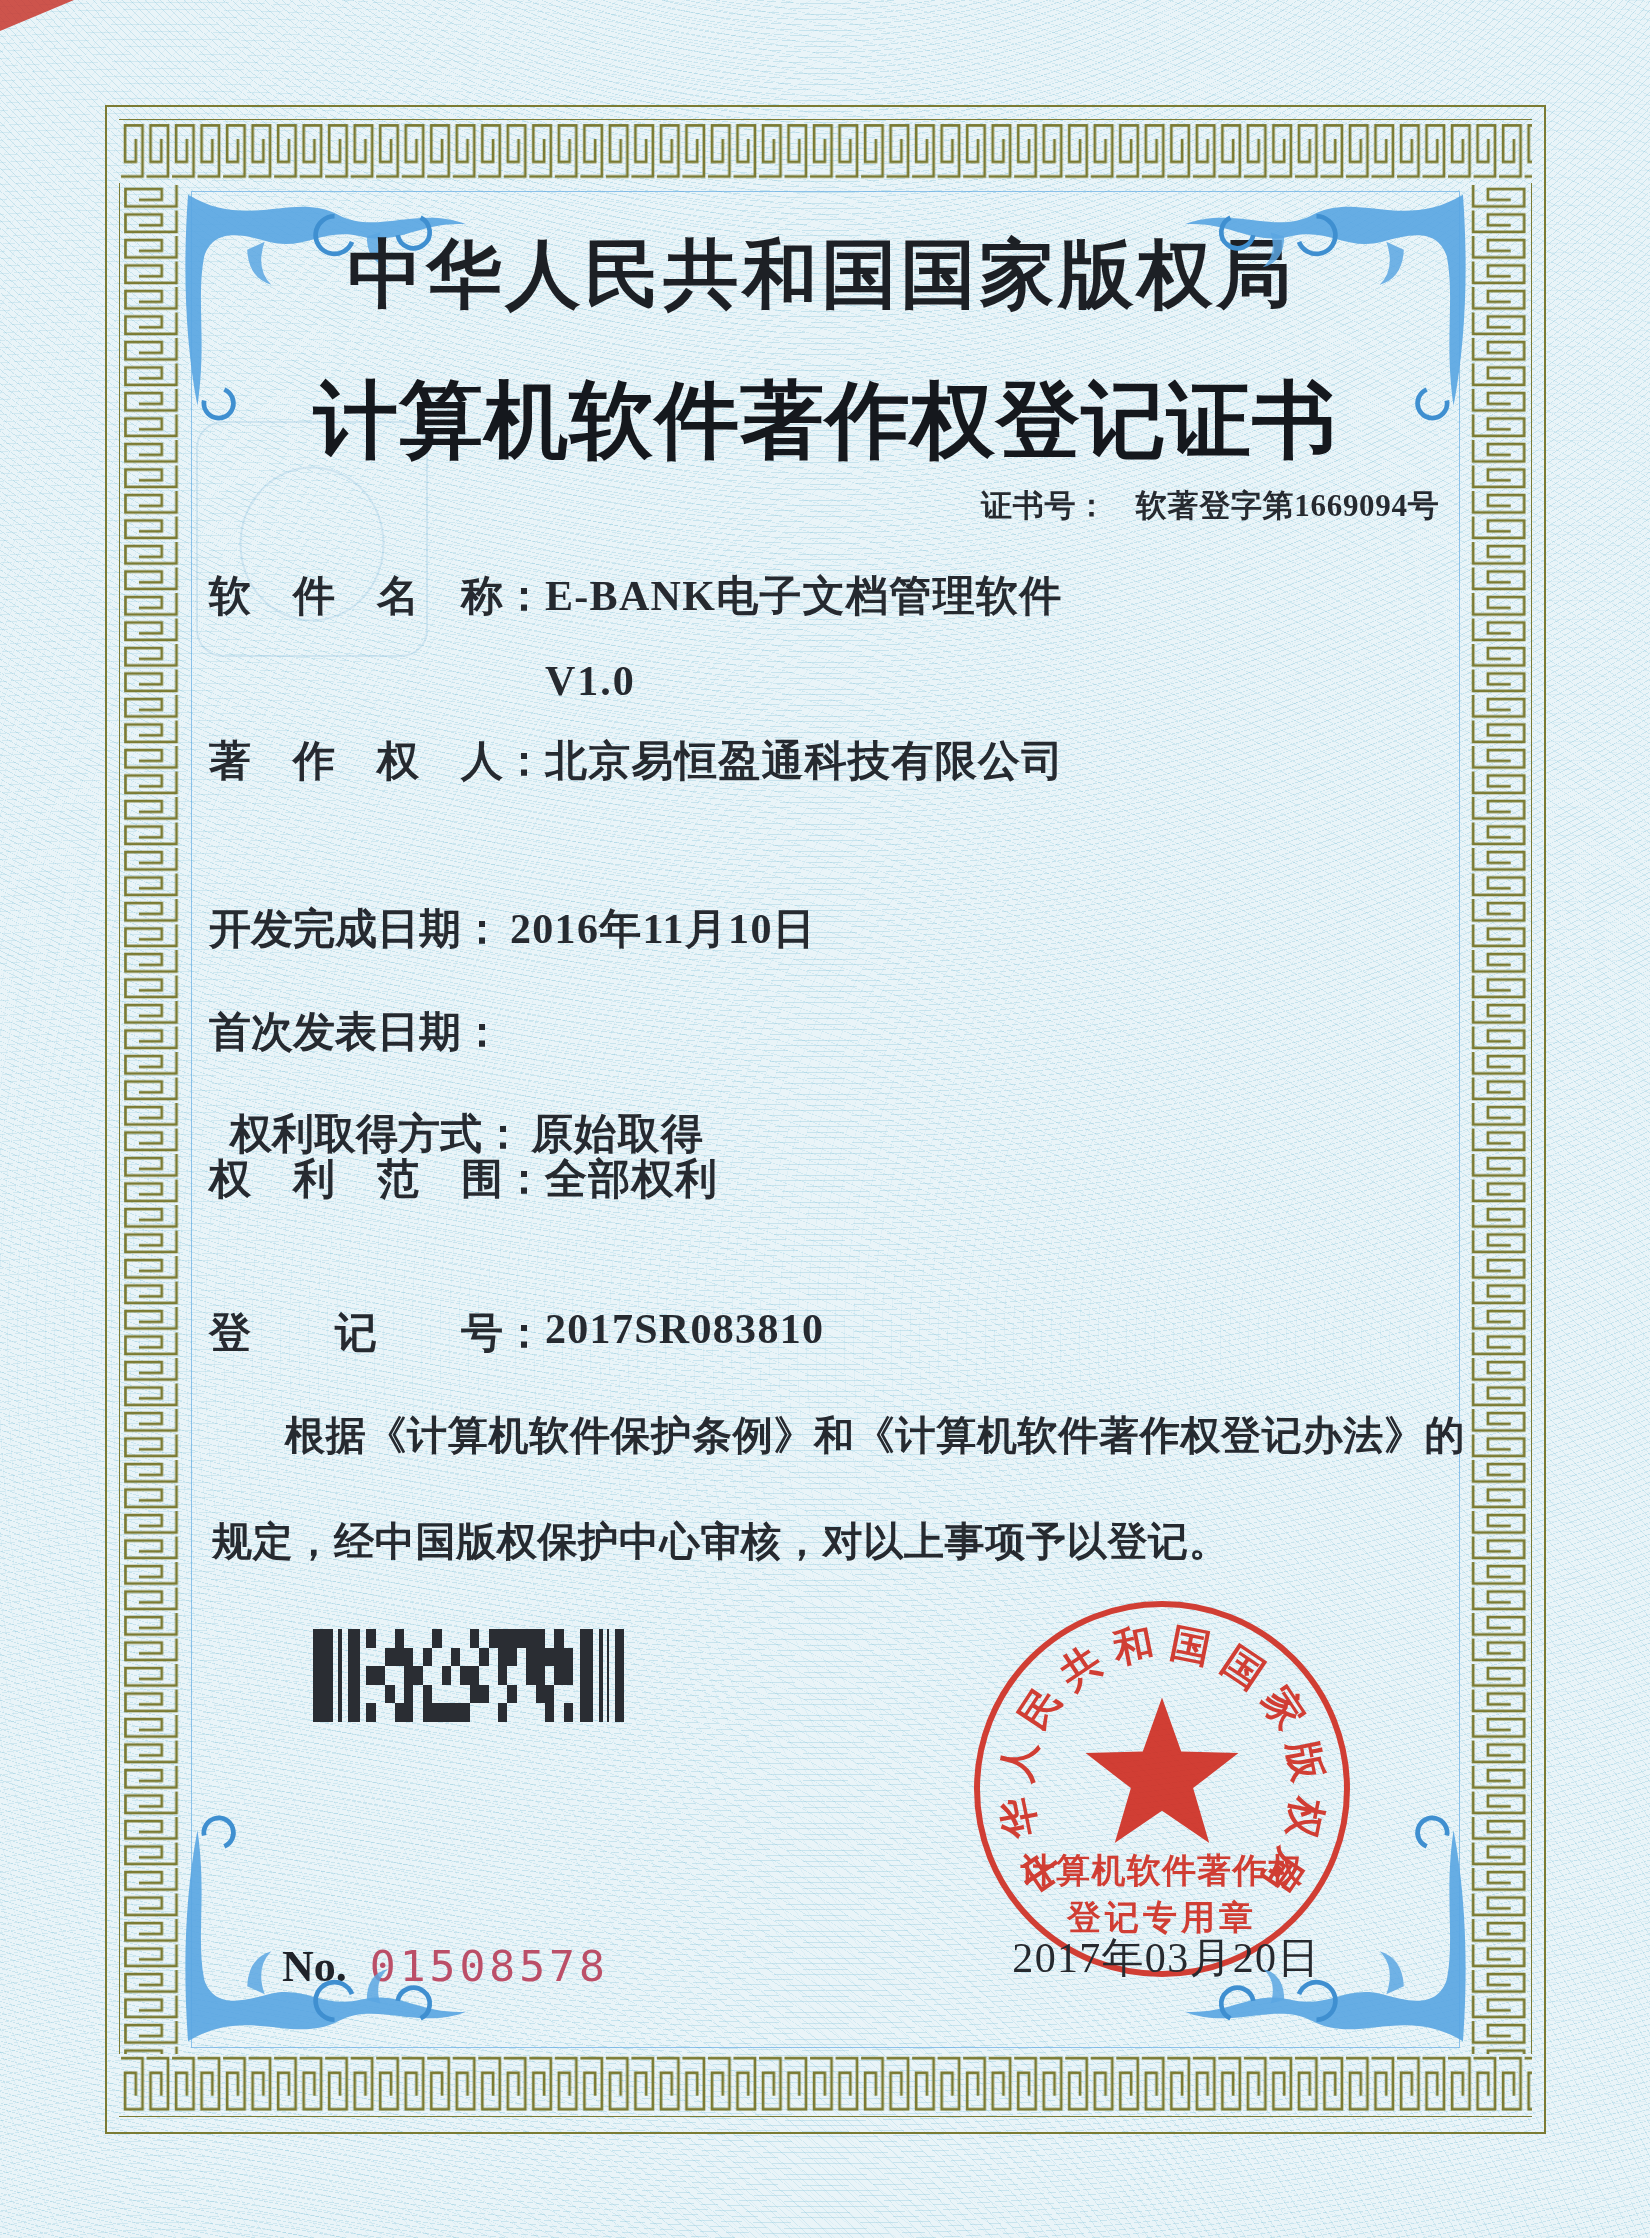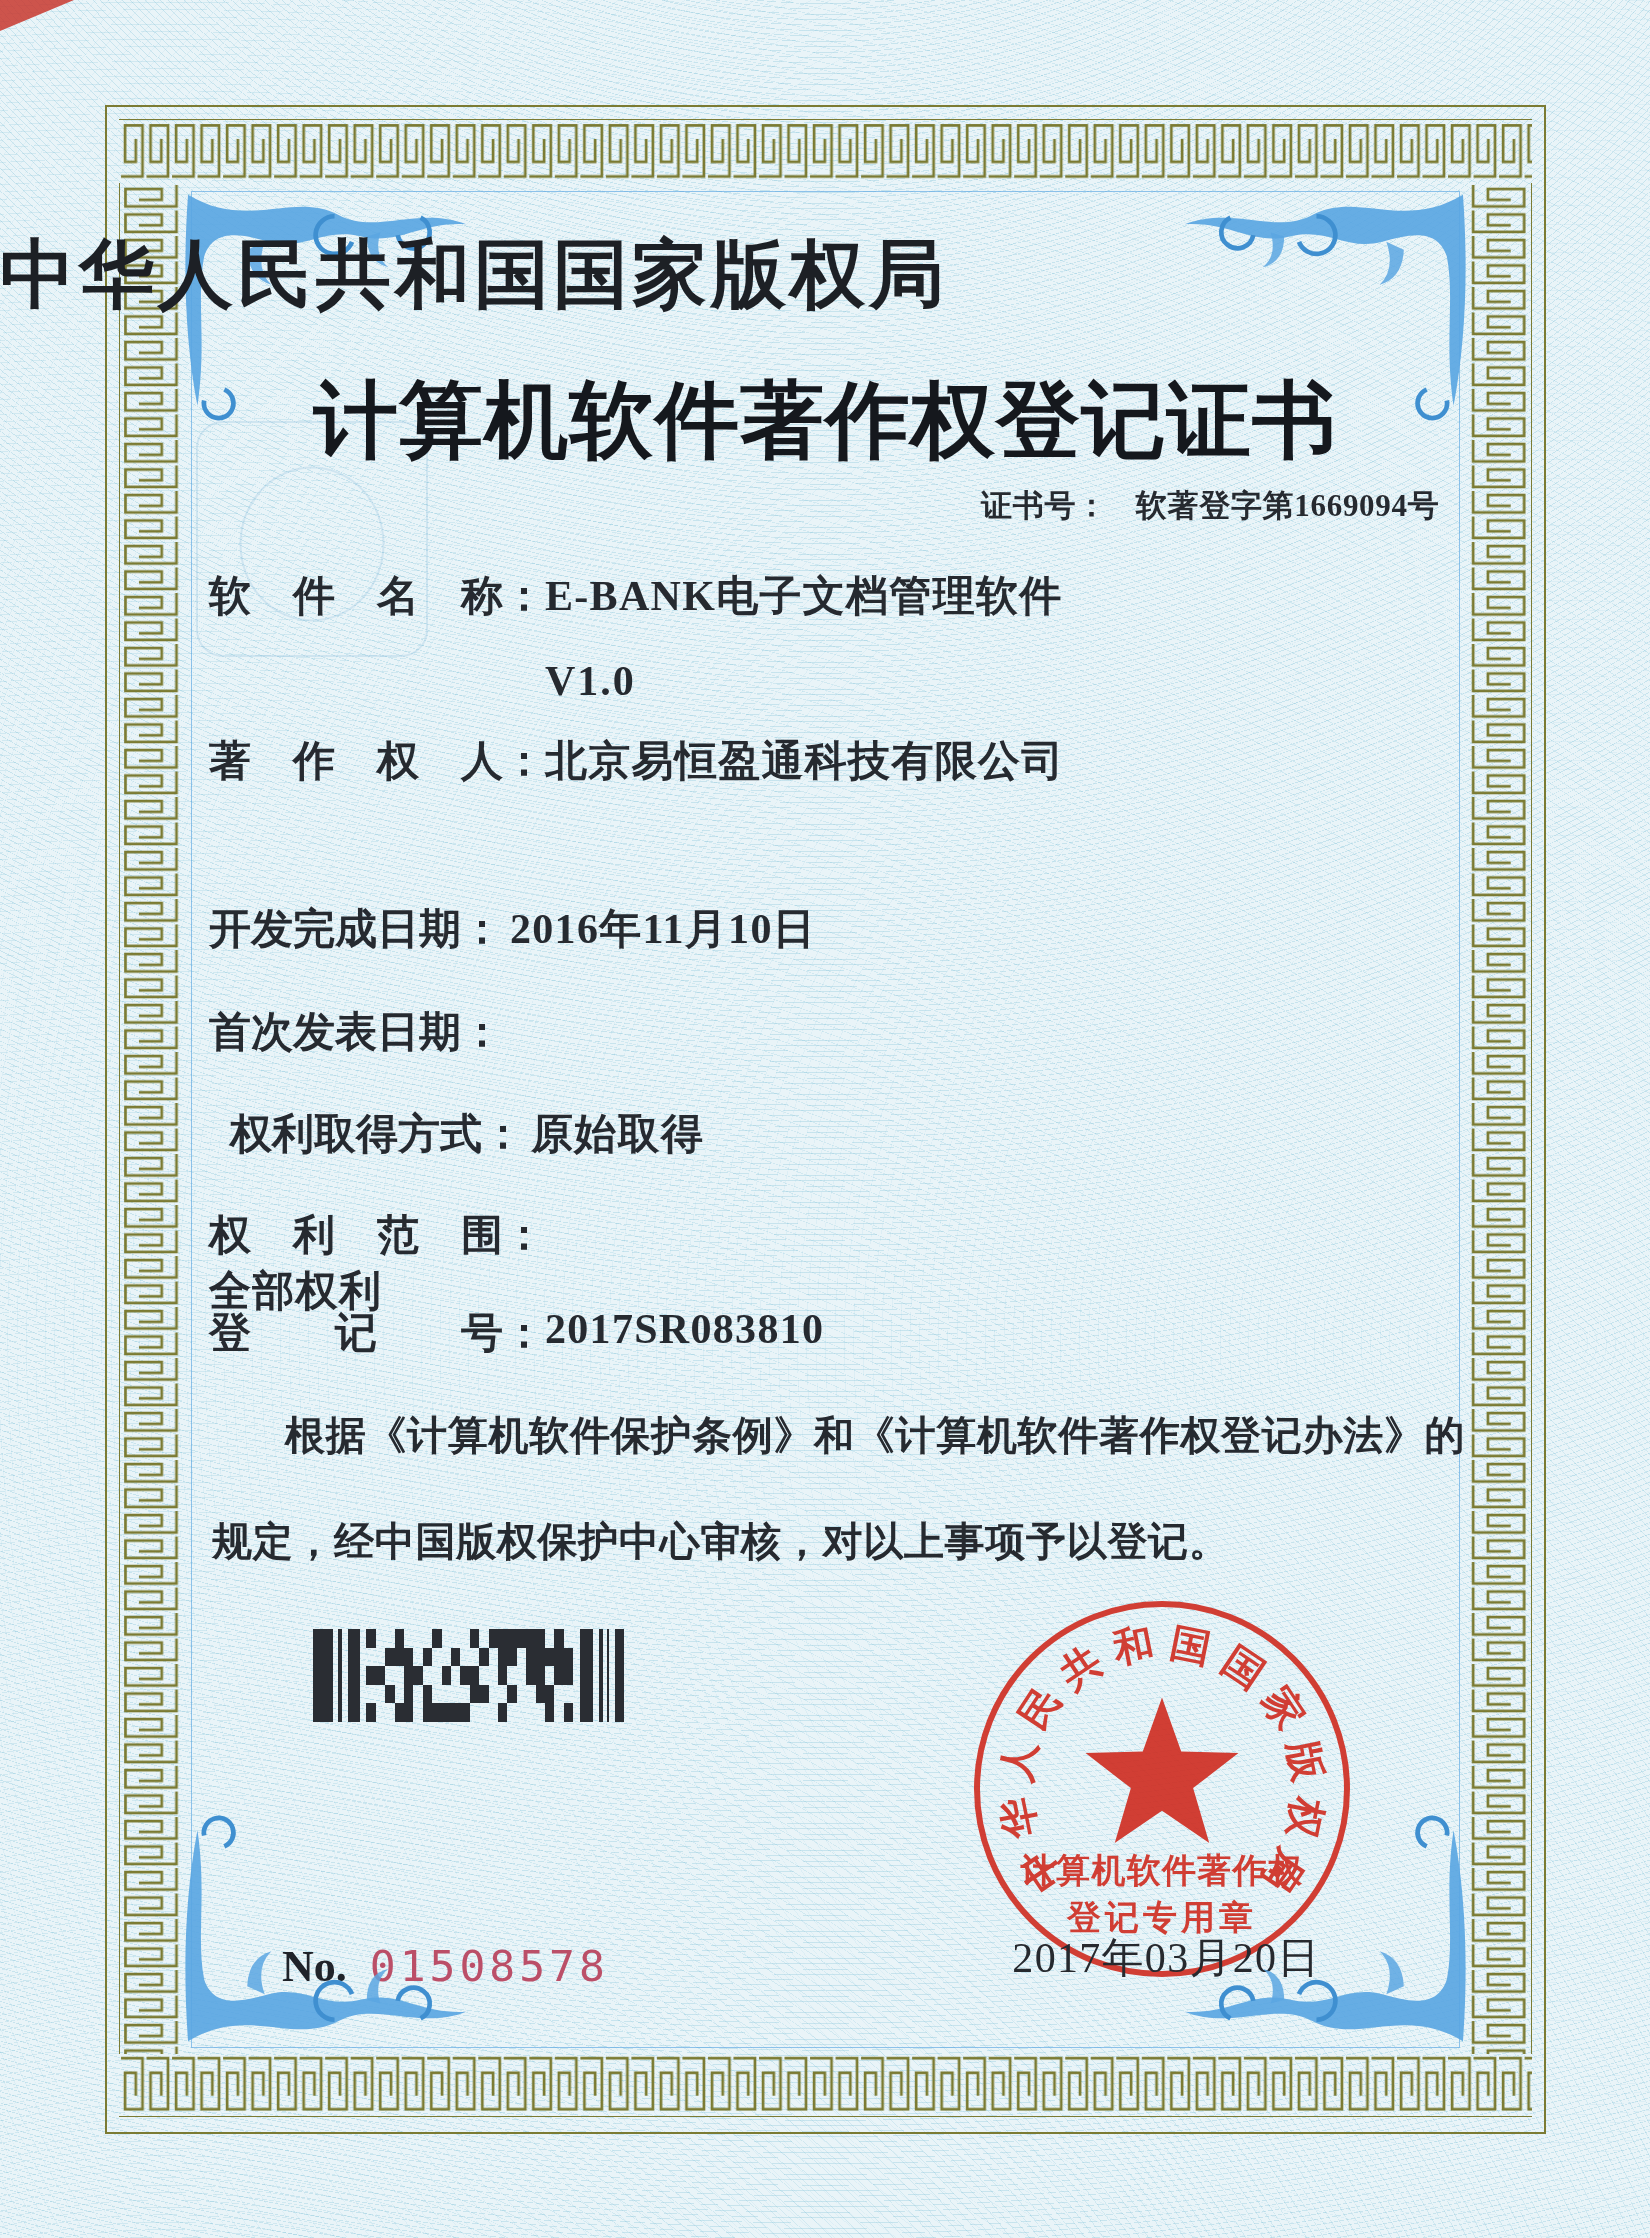--- a/index.html
+++ b/index.html
@@ -27,35 +27,35 @@
   .corner.bl{top:auto;bottom:187px;transform:scaleY(-1);}
   .corner.br{top:auto;left:auto;right:184px;bottom:187px;transform:scale(-1,-1);}
   .scan-artifact{position:absolute;left:0;top:0;width:74px;height:31px;
     background:#c8372e;clip-path:polygon(0 0,100% 0,0 100%);opacity:.85;}
   
   .watermark{position:absolute;left:196px;top:421px;width:228px;height:232px;
     border:2.7px solid rgba(125,180,215,.30);border-radius:27px;opacity:.8;}
   .watermark .wm-circle{position:absolute;left:50%;top:52%;width:141px;height:151px;
     transform:translate(-50%,-50%);border:2.7px solid rgba(125,180,215,.30);border-radius:50%;}
   
-  .authority{position:absolute;left:0;right:8px;top:225px;text-align:left;
+  .authority{position:absolute;left:0;right:8px;top:225px;text-align:center;
     font-size:75px;font-weight:700;letter-spacing:4px;color:#1d2025;}
   .cert-title{position:absolute;left:0;right:0;top:364px;text-align:center;
     font-size:84px;font-weight:700;letter-spacing:1.3px;color:#15181d;}
   .cert-no{position:absolute;left:981px;top:485px;font-size:31px;font-weight:700;
     letter-spacing:0.7px;color:#262a30;white-space:nowrap;}
   .cert-no .v{margin-left:28px;}
   
   .row{position:absolute;left:209px;display:flex;align-items:flex-start;
     font-size:42px;font-weight:600;color:#262a30;white-space:nowrap;}
   .row .lbl{display:inline-block;min-width:301px;}
   .row .val{letter-spacing:1.3px;}
   .row .val .v2{margin-top:33px;letter-spacing:2px;}
   .r1{top:568px;} .r2{top:733px;} .r3{top:901px;} .r4{top:1004px;}
-  .r5{top:1106px;margin-left:21px;} .r6{top:1207px;flex-direction:column;} .r7{top:1305px;}
+  .r5{top:1106px;margin-left:21px;} .r6{top:1151px;} .r7{top:1305px;}
   
   .stmt{position:absolute;font-size:40px;font-weight:600;color:#262a30;
     letter-spacing:0.7px;white-space:nowrap;}
   .stmt.l1{left:285px;top:1408px;}
   .stmt.l2{left:212px;top:1514px;}
   
   .barcode{position:absolute;left:313px;top:1629px;width:368px;height:93px;
     display:flex;align-items:stretch;}
   .bc-col{height:100%;display:flex;flex-direction:column;}
   .bc-col.solid{background:#2a2d33;}

